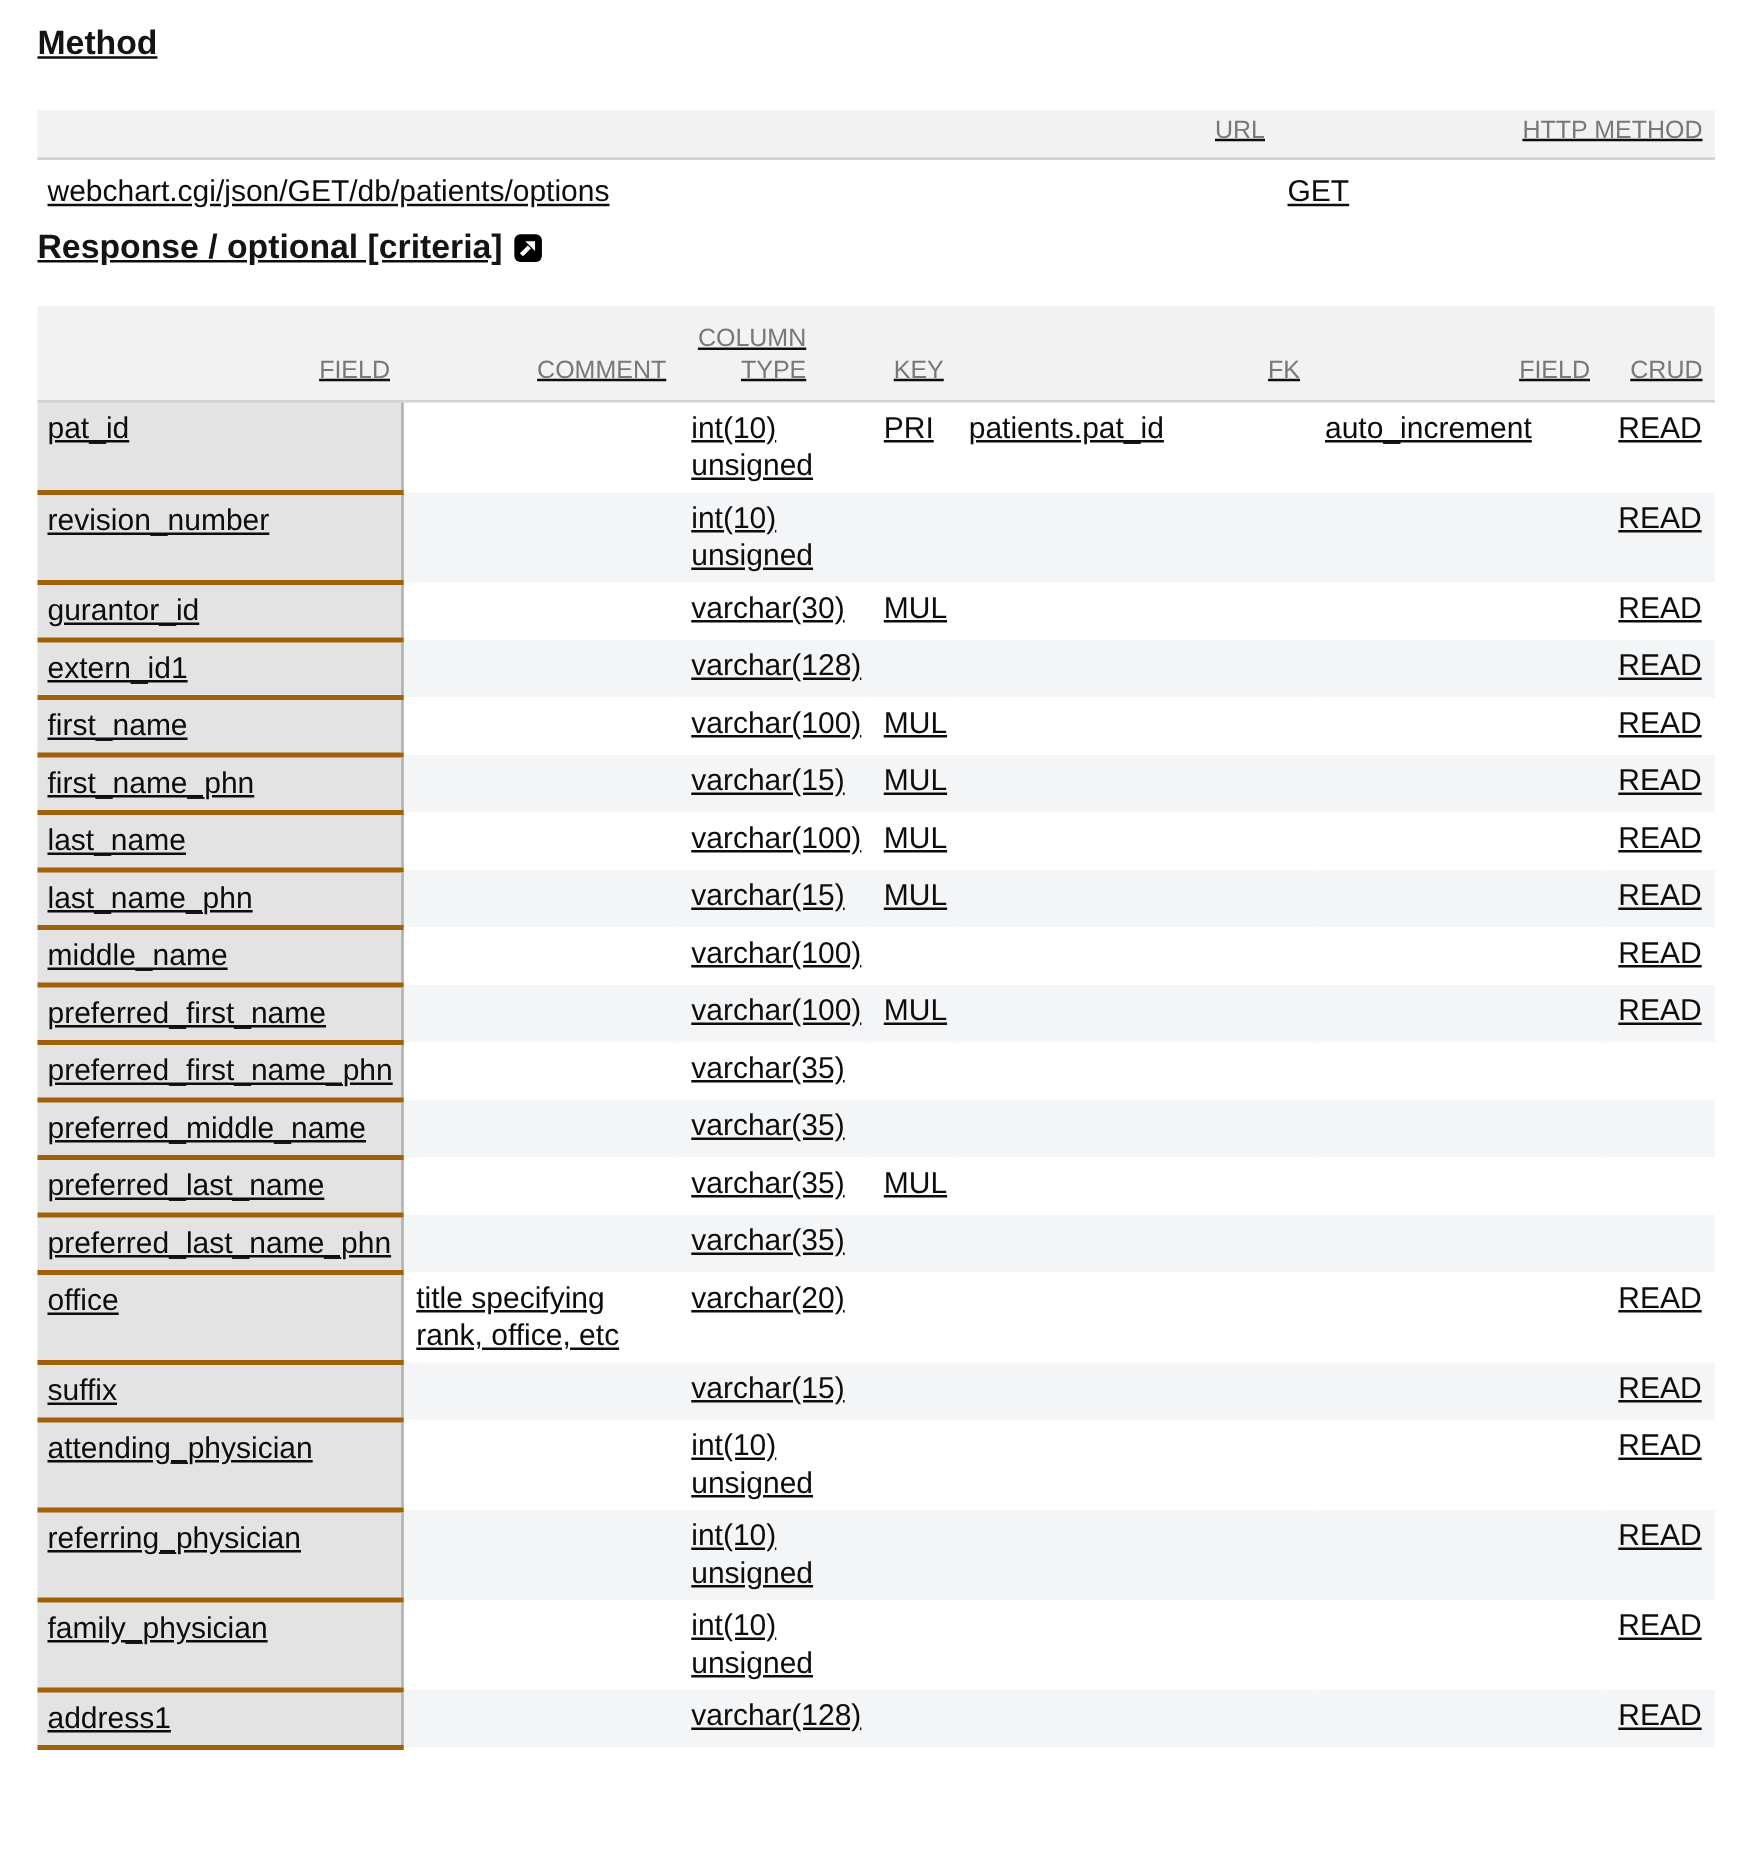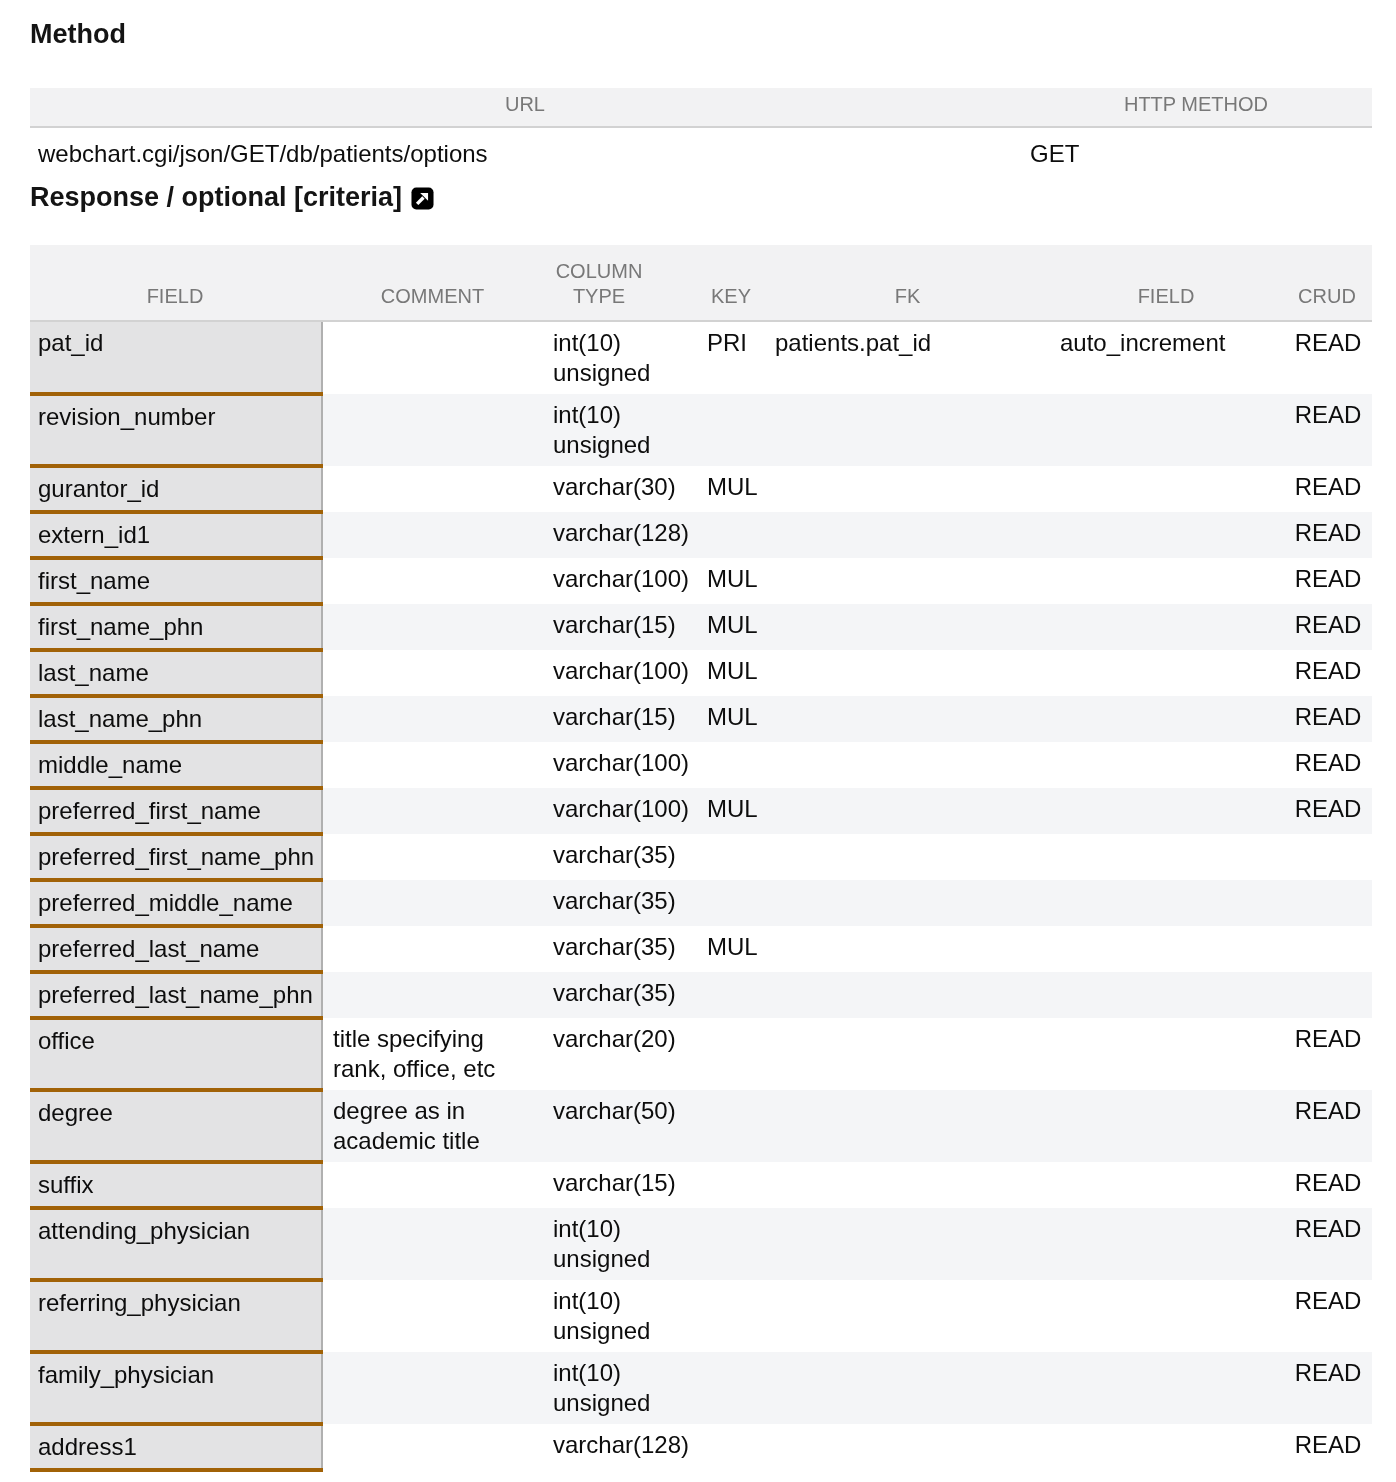--- a/index.html
+++ b/index.html
@@ -4,21 +4,21 @@
 <style>
   * { box-sizing: border-box; }
   html, body {
     margin: 0; padding: 0;
     background: #ffffff;
     width: 1396px; height: 1482px;
     overflow: hidden;
     font-family: "Liberation Sans", sans-serif;
     color: var(--body-text, #0d0d0d);
   }
-  .page { margin-left: 30px; width: 1342px; }
+  .page { margin-left: 30px; width: 1342px; text-decoration: underline; }
 
   h2.doc-heading {
     font-size: 27px;
     line-height: 33px;
     font-weight: bold;
     color: #141414;
     margin: 0;
   }
   .method-heading { padding-top: 18px; }
   .response-heading { margin-top: 26px; display: flex; align-items: center; text-align: right; }
@@ -31,21 +31,21 @@
     cursor: pointer;
   }
   .ext-icon svg { display: block; }
 
   table {
     border-collapse: collapse;
     table-layout: fixed;
     width: 1342px;
   }
   thead th {
-    text-align: center;
+    text-align: right;
     font-weight: normal;
     font-size: 20px;
     line-height: 25px;
     color: var(--header-text, #787878);
     background: var(--header-bg, #f2f2f3);
     border-bottom: 2px solid var(--header-border, #d2d2d2);
     vertical-align: bottom;
     padding: 0 10px 11px 10px;
   }
 
@@ -282,29 +282,20 @@
         <tr>
     <td class="cell-field">office</td>
     <td class="cell-comment">title specifying rank, office, etc</td>
     <td class="cell-type">varchar(20)</td>
     <td class="cell-key"></td>
     <td class="cell-fk"></td>
     <td class="cell-extra"></td>
     <td class="cell-crud">READ</td>
   </tr>
         <tr>
-    <td class="cell-field">degree</td>
-    <td class="cell-comment">degree as in academic title</td>
-    <td class="cell-type">varchar(50)</td>
-    <td class="cell-key"></td>
-    <td class="cell-fk"></td>
-    <td class="cell-extra"></td>
-    <td class="cell-crud">READ</td>
-  </tr>
-        <tr>
     <td class="cell-field">suffix</td>
     <td class="cell-comment"></td>
     <td class="cell-type">varchar(15)</td>
     <td class="cell-key"></td>
     <td class="cell-fk"></td>
     <td class="cell-extra"></td>
     <td class="cell-crud">READ</td>
   </tr>
         <tr>
     <td class="cell-field">attending_physician</td>

